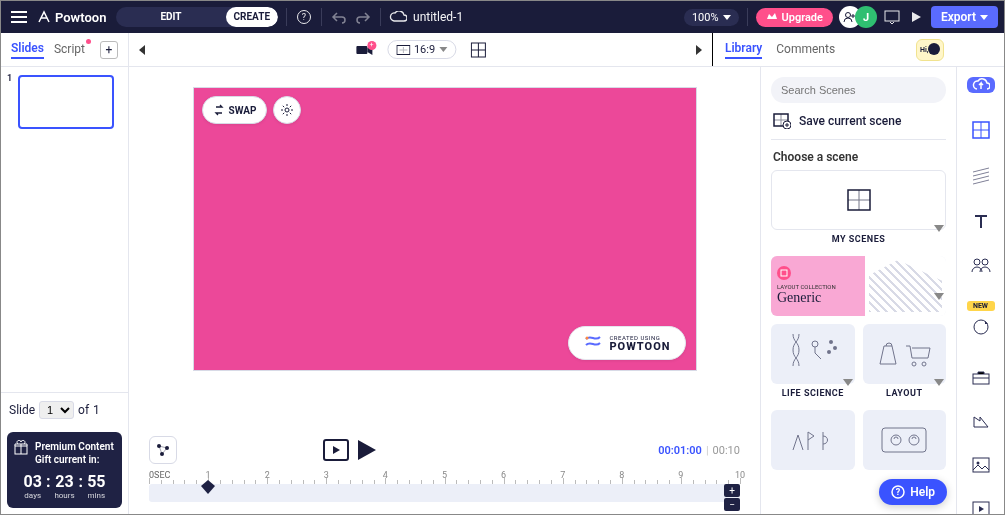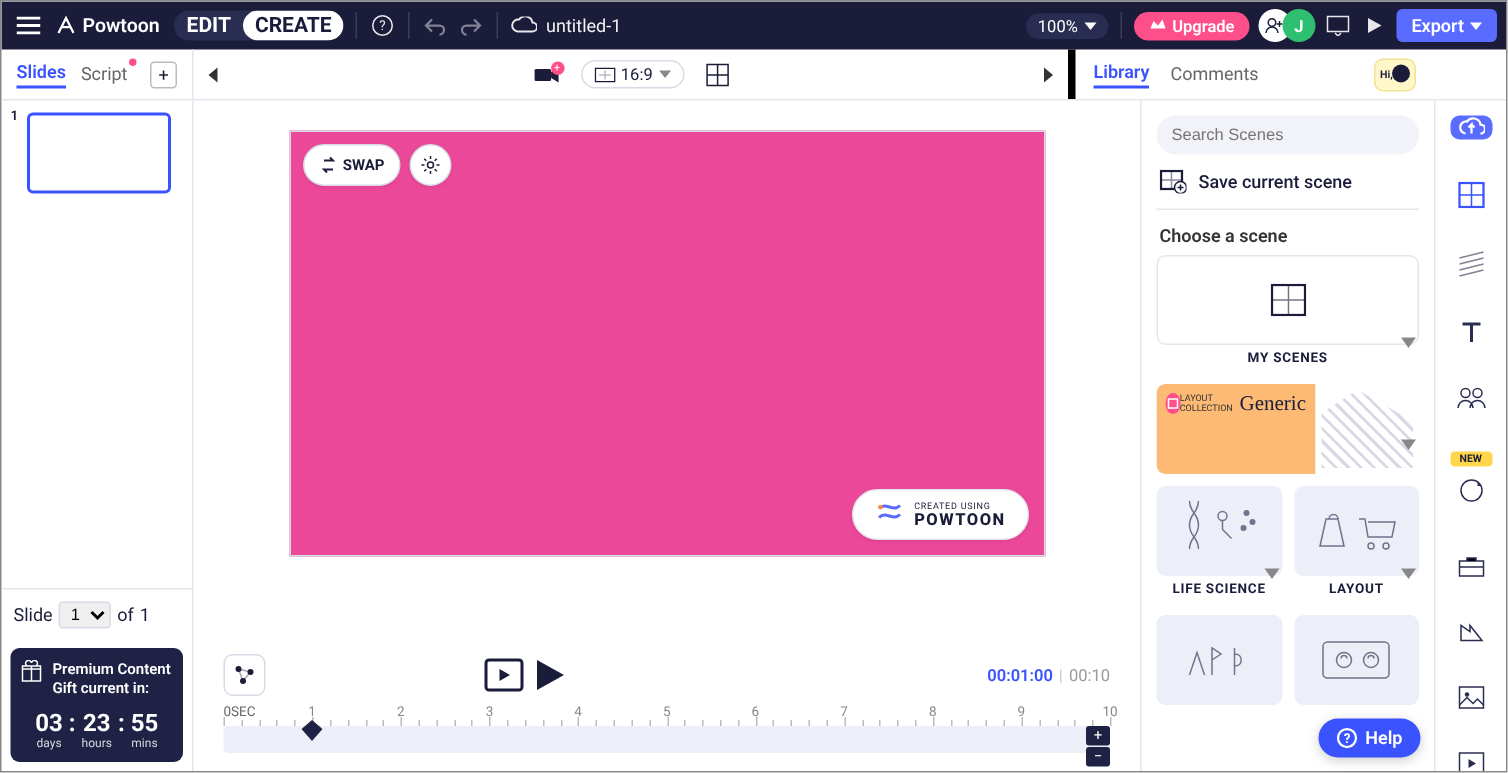--- a/index.html
+++ b/index.html
@@ -4,21 +4,21 @@
 <style>
 * { margin: 0; padding: 0; box-sizing: border-box; }
 body { font-family: -apple-system, BlinkMacSystemFont, "Segoe UI", Roboto, sans-serif; font-size: 12px; color: #1a1c3a; background: #fff; width: 1005px; height: 515px; overflow: hidden; border: 1px solid #888; }
 
 
 .topbar { display: flex; align-items: center; height: 32px; background: #1a1c3a; color: #fff; padding: 0 6px; gap: 6px; }
 .topbar .sep { width: 1px; height: 18px; background: #3a3c5a; margin: 0 2px; }
 .ham { padding: 4px; cursor: pointer; }
 .brand { display: flex; align-items: center; gap: 4px; font-weight: 600; font-size: 13px; }
 .mode-pill { display: flex; align-items: center; background: #2a2d52; border-radius: 12px; height: 20px; overflow: hidden; margin-left: 4px; }
-.mode-pill span { padding: 0 8px; font-size: 14px; font-weight: 700; line-height: 20px; cursor: pointer; }
+.mode-pill span { padding: 0 8px; font-size: 10px; font-weight: 700; line-height: 20px; cursor: pointer; margin-left: 36px; }
 .mode-pill .active { background: #fff; color: #1a1c3a; border-radius: 12px; }
 .top-icon { width: 18px; height: 18px; display: flex; align-items: center; justify-content: center; cursor: pointer; opacity: .9; }
 .doc-title { font-size: 12px; opacity: .95; }
 .spacer { flex: 1; }
 .zoom-pill { display: flex; align-items: center; gap: 4px; background: #2a2d52; border-radius: 12px; padding: 2px 8px; font-size: 11px; }
 .upgrade { display: flex; align-items: center; gap: 4px; background: #ff4f8b; border-radius: 13px; padding: 3px 10px; font-size: 11px; font-weight: 600; cursor: pointer; }
 .addp { width: 22px; height: 22px; background: #fff; border-radius: 50%; display: flex; align-items: center; justify-content: center; color: #1a1c3a; }
 .avatar { width: 22px; height: 22px; background: #2fbf71; border-radius: 50%; display: flex; align-items: center; justify-content: center; color: #fff; font-weight: 700; font-size: 11px; margin-left: -6px; }
 .export { display: flex; align-items: center; gap: 4px; background: #5a6bff; border-radius: 4px; padding: 4px 10px; font-size: 12px; font-weight: 600; cursor: pointer; }
 
@@ -28,21 +28,21 @@
 .sb-tab { font-size: 12px; color: #666; cursor: pointer; position: relative; padding-bottom: 2px; }
 .sb-tab.active { color: #3a53ff; font-weight: 600; border-bottom: 2px solid #3a53ff; }
 .sb-dot { position: absolute; top: -3px; right: -6px; width: 5px; height: 5px; background: #ff4f8b; border-radius: 50%; }
 .sb-add { margin-left: auto; width: 18px; height: 18px; border: 1px solid #bbb; border-radius: 3px; display: flex; align-items: center; justify-content: center; font-size: 12px; cursor: pointer; }
 .sb-center { flex: 1; display: flex; align-items: center; position: relative; height: 100%; }
 .sb-nav { width: 26px; display: flex; align-items: center; justify-content: center; cursor: pointer; color: #333; }
 .sb-group { position: absolute; left: 50%; transform: translateX(-50%); display: flex; align-items: center; gap: 14px; }
 .ratio-pill { display: flex; align-items: center; gap: 4px; border: 1px solid #d8dae6; border-radius: 12px; padding: 2px 8px; font-size: 11px; cursor: pointer; }
 .sb-icon { display: flex; align-items: center; justify-content: center; cursor: pointer; position: relative; }
 .cam-dot { position: absolute; top: -2px; right: -3px; width: 9px; height: 9px; background: #ff4f8b; border-radius: 50%; display: flex; align-items: center; justify-content: center; color: #fff; font-size: 7px; line-height: 1; }
-.sb-rtabs { width: 244px; display: flex; align-items: center; padding: 0 12px; gap: 14px; border-left: 5px solid #000000; height: 100%; }
+.sb-rtabs { width: 244px; display: flex; align-items: center; padding: 0 12px; gap: 14px; border-left: 1px solid #000000; height: 100%; }
 .rtab { font-size: 12px; color: #666; cursor: pointer; padding-bottom: 2px; }
 .rtab.active { color: #3a53ff; font-weight: 600; border-bottom: 2px solid #3a53ff; }
 .hi-badge { margin-left: auto; width: 28px; height: 22px; border-radius: 6px; background: #fff6c9; border: 1px solid #f1e38f; display: flex; align-items: center; justify-content: center; position: relative; }
 .hi-badge::after { content: ""; position: absolute; right: 3px; top: 3px; width: 12px; height: 12px; background: #1a1c3a; border-radius: 50%; }
 
 
 .cols { display: flex; height: 447px; }
 .slidecol { width: 128px; border-right: 1px solid #e4e6ee; display: flex; flex-direction: column; }
 .thumbs { flex: 1; padding: 8px; overflow: auto; }
 .thumb-wrap { position: relative; }
@@ -101,21 +101,21 @@
 .card { position: relative; margin-bottom: 8px; }
 .card-body { height: 60px; border-radius: 6px; background: #f2f3f8; display: flex; align-items: center; justify-content: center; overflow: hidden; position: relative; }
 .card-body.white { background: #fff; border: 1px solid #e4e6ee; }
 .card-label { text-align: center; font-size: 9px; font-weight: 700; letter-spacing: .5px; color: #1a1c3a; padding: 4px 0; }
 .card-chev { position: absolute; right: 2px; bottom: 16px; }
 .pair { display: flex; gap: 8px; }
 .pair .card { flex: 1; }
 .pair .card-body { background: #eceff8; }
 .tile-icons { opacity: .6; }
 .generic-bg { display: flex; width: 100%; height: 100%; }
-.generic-bg .left { flex: 1; background: #fdba74; padding: 6px; display: flex; justify-content: center; }
+.generic-bg .left { flex: 1; background: #f9a8d4; padding: 6px; display: flex; flex-direction: column; justify-content: center; }
 .generic-bg .left .t { font-size: 6px; color: #333; }
 .generic-bg .left .g { font-size: 14px; font-family: Georgia, serif; }
 .generic-bg .left .dot { width: 14px; height: 14px; background: #ff4f8b; border-radius: 50%; margin-bottom: 3px; display:flex;align-items:center;justify-content:center; }
 .generic-bg .right { flex: 1; background: #fff; position: relative; }
 .generic-bg .right::before { content:""; position:absolute; inset:4px; background: repeating-linear-gradient(45deg,#d8dae6 0 2px,transparent 2px 6px); clip-path: polygon(0 30%, 40% 0, 100% 40%, 100% 100%, 0 100%); }
 
 
 .toolrail { width: 48px; border-left: 1px solid #e4e6ee; display: flex; flex-direction: column; align-items: center; padding: 10px 0; gap: 28px; }
 .toolrail .rail-btn { width: 28px; height: 28px; display: flex; align-items: center; justify-content: center; cursor: pointer; color: #2a2d52; border-radius: 6px; }
 .toolrail .rail-btn.primary { background: #5a6bff; color: #fff; }

